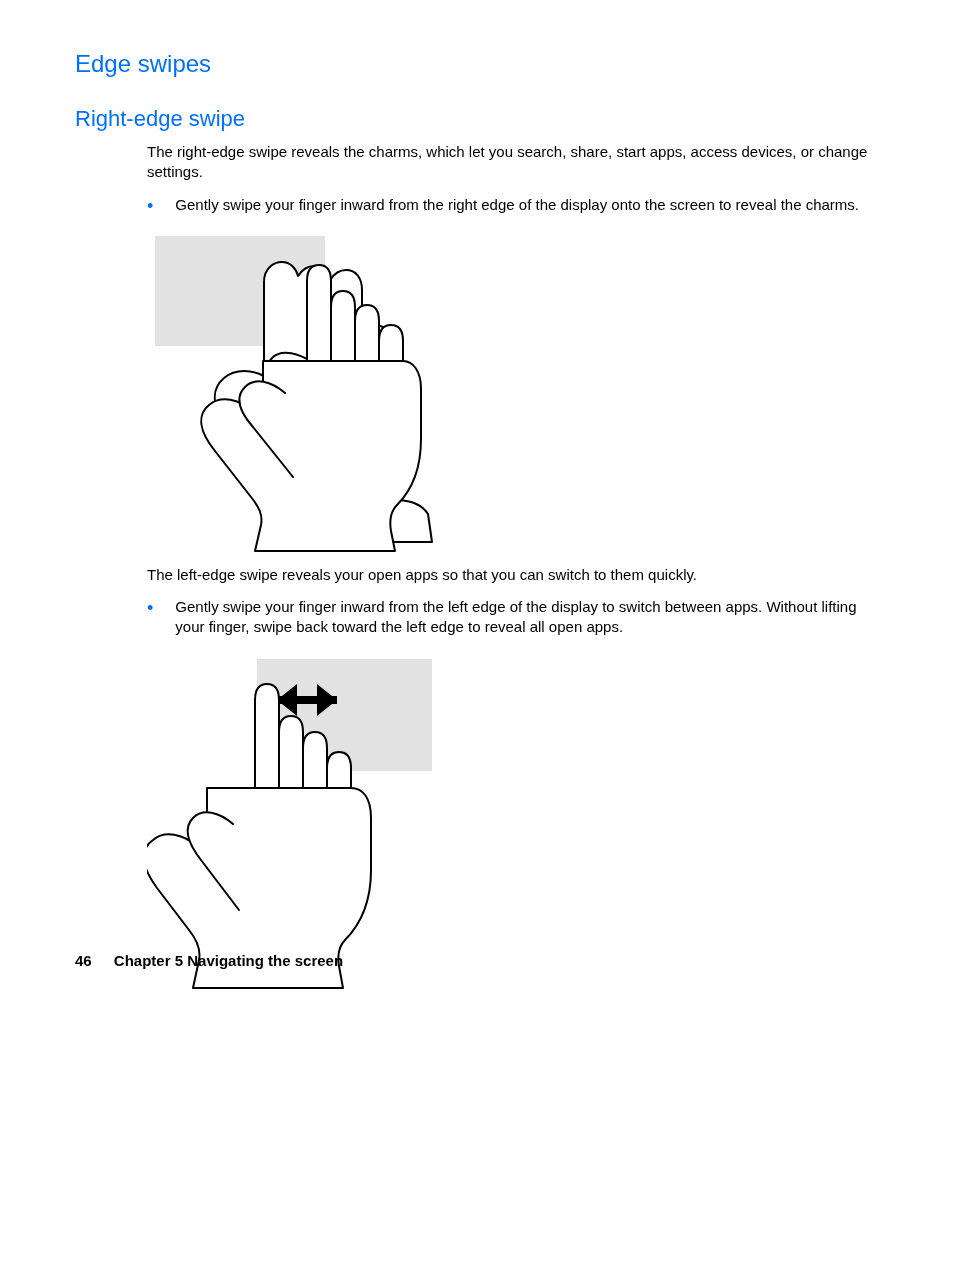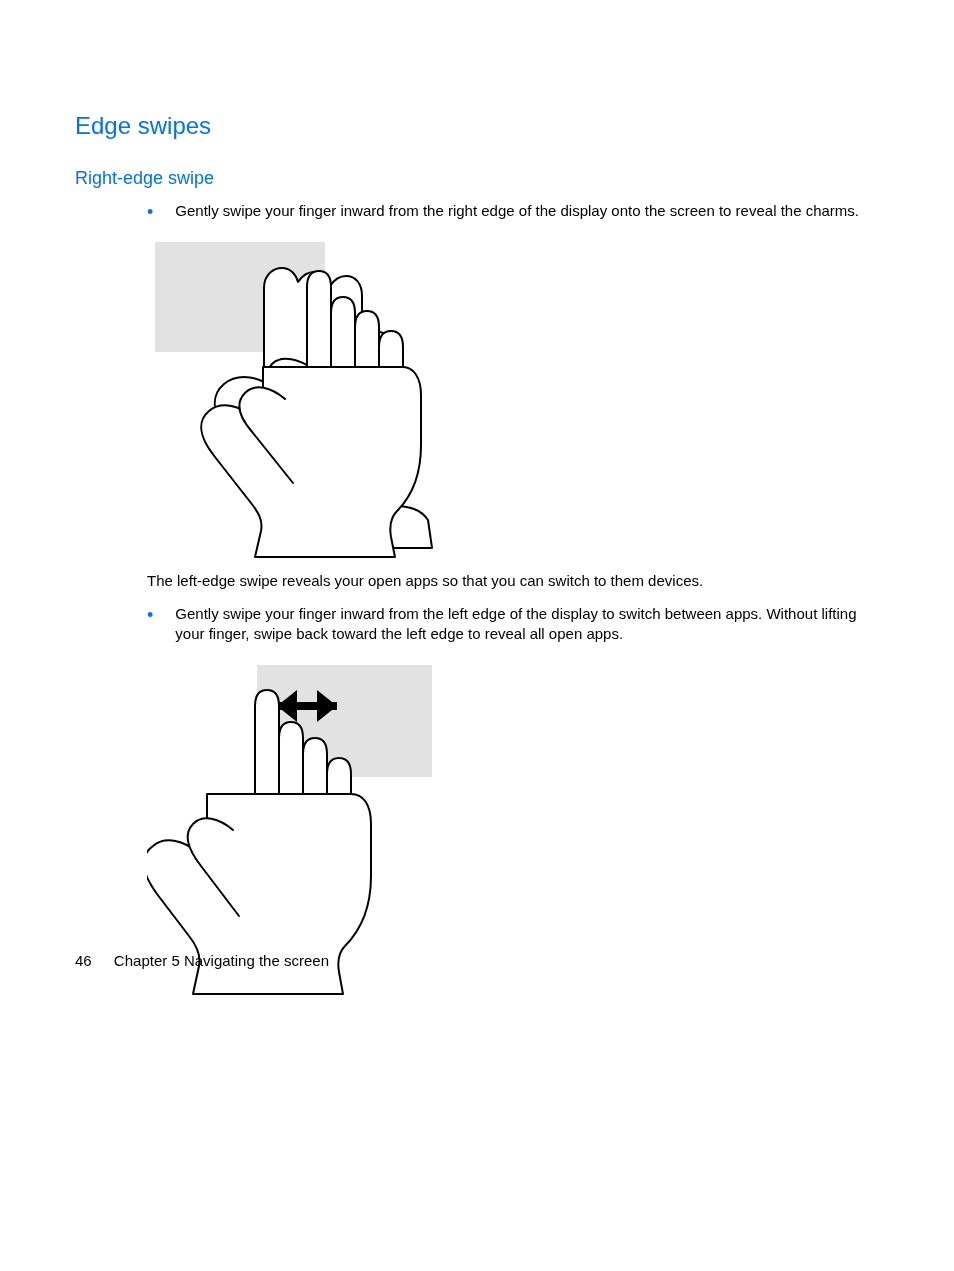--- a/index.html
+++ b/index.html
@@ -8,31 +8,31 @@
     color: #000;
     margin: 0;
     padding: 0;
     background: #fff;
   }
   .page {
     width: 954px;
     height: 1033px;
     position: relative;
     box-sizing: border-box;
-    padding: 112px 75px 60px 75px;
+    padding: 50px 75px 60px 75px;
   }
   .h1 {
     color: #0070ff;
     font-size: 24px;
     font-weight: normal;
     margin: 0 0 10px 0;
   }
   .h2 {
     color: #0070ff;
-    font-size: 18px;
+    font-size: 22px;
     font-weight: normal;
     margin: 28px 0 10px 0;
   }
   .intro {
     margin-left: 72px;
     line-height: 1.35;
   }
   .para {
     margin-left: 72px;
     line-height: 1.35;
@@ -60,34 +60,36 @@
   .figure {
     margin-left: 72px;
     margin-top: 18px;
     margin-bottom: 12px;
   }
   .footer {
     position: absolute;
     bottom: 64px;
     left: 75px;
     font-size: 15px;
+    font-weight: bold;
   }
   .footer .pnum {
     margin-right: 18px;
   }
   svg { display: block; }
 </style>
 </head>
 <body>
 
 <div class="page">
 
   <div class="h1">Edge swipes</div>
 
   <div class="h2">Right-edge swipe</div>
+  <div class="para">The right-edge swipe reveals the charms, which let you search, share, start apps, access devices, or change settings.</div>
   <div class="bullet-row">
     <div class="bullet-dot">•</div>
     <div class="bullet-text">Gently swipe your finger inward from the right edge of the display onto the screen to reveal the charms.</div>
   </div>
 
   <div class="figure">
     <svg width="310" height="320" viewBox="0 0 310 320">
 
       <rect x="8" y="3" width="170" height="110" fill="#e2e2e2"></rect>
 
@@ -147,21 +149,21 @@
                  c-16,-20 -18,-36 -6,-46
                  c12,-10 30,-6 44,6
                  c4,4 10,2 10,-6
                  l0,-44 z"></path>
 
         <path d="M138,160 c-14,-12 -30,-16 -40,-6 c-10,10 -6,24 8,40 l40,50"></path>
       </g>
     </svg>
   </div>
 
-  <div class="para">The left-edge swipe reveals your open apps so that you can switch to them devices.</div>
+  <div class="para">The left-edge swipe reveals your open apps so that you can switch to them quickly.</div>
   <div class="bullet-row">
     <div class="bullet-dot">•</div>
     <div class="bullet-text">Gently swipe your finger inward from the left edge of the display to switch between apps. Without lifting your finger, swipe back toward the left edge to reveal all open apps.</div>
   </div>
 
   <div class="figure">
     <svg width="320" height="340" viewBox="0 0 320 340">
 
       <rect x="110" y="3" width="175" height="112" fill="#e2e2e2"></rect>
 

